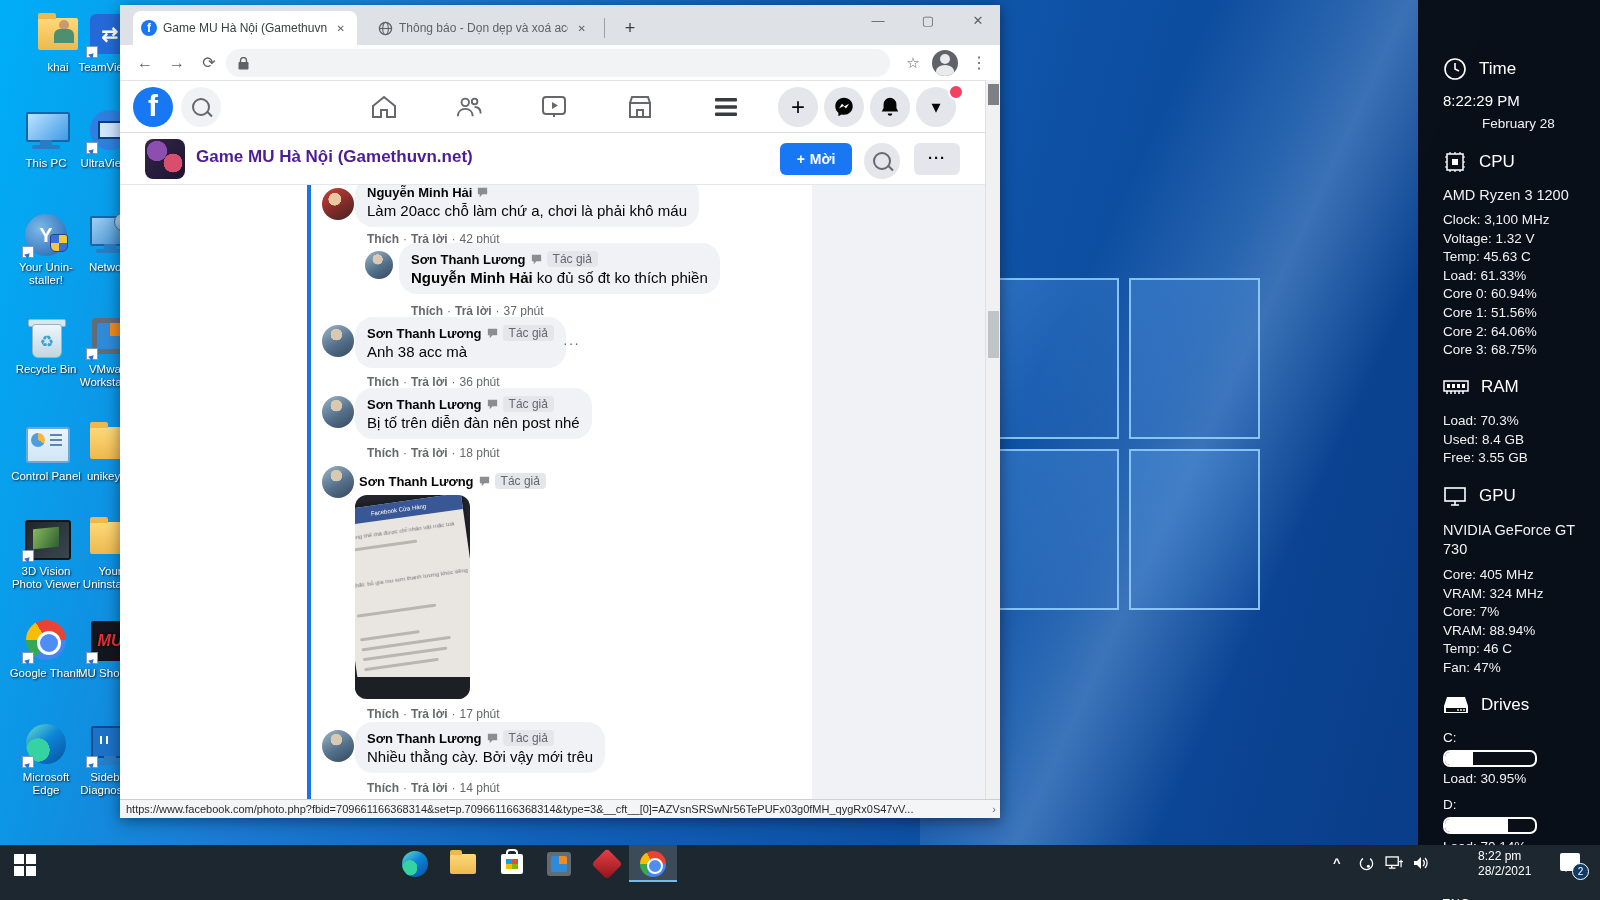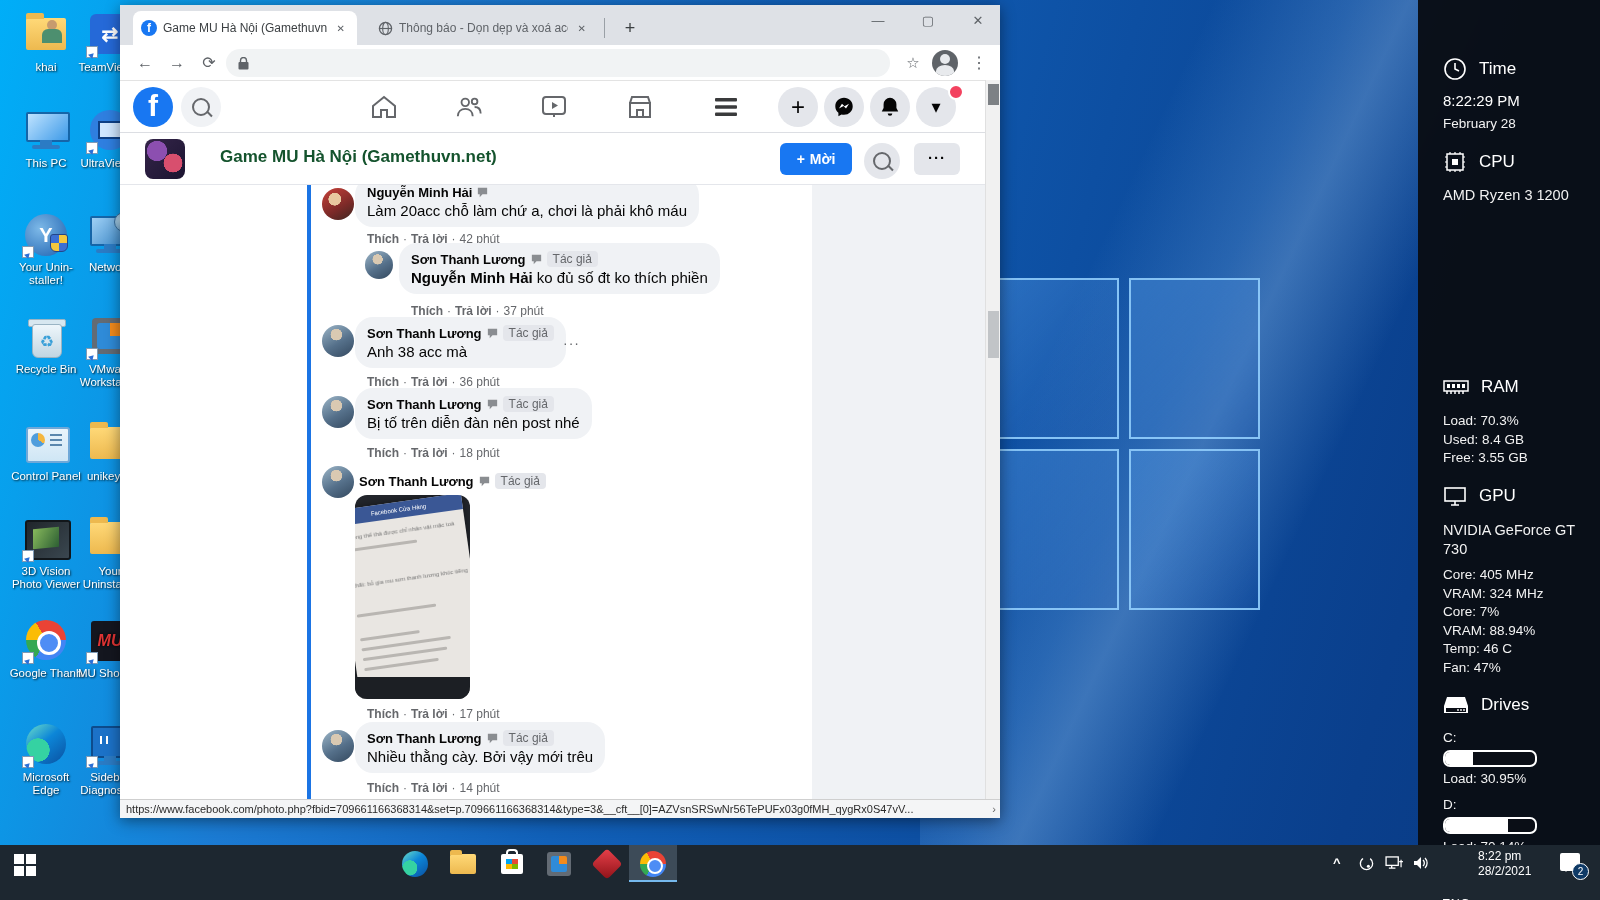--- a/index.html
+++ b/index.html
@@ -81,21 +81,21 @@
   .fblogo{position:absolute;left:13px;top:6px;width:40px;height:40px;border-radius:50%;background:#1877f2;color:#fff;font-size:30px;font-weight:bold;text-align:center;line-height:38px;cursor:pointer;}
   .circbtn{position:absolute;width:40px;height:40px;border-radius:50%;background:#f0f2f5;display:flex;align-items:center;justify-content:center;cursor:pointer;}
   .circbtn.dark{background:#e4e6eb;color:#050505;}
   .mag{width:14px;height:14px;border:2px solid #65676b;border-radius:50%;position:relative;}
   .mag:after{content:"";position:absolute;left:12px;top:13px;width:7px;height:2px;background:#65676b;transform:rotate(45deg);}
   .navico{position:absolute;top:13px;width:28px;height:26px;cursor:pointer;}
   .reddot{position:absolute;width:12px;height:12px;border-radius:50%;background:#f3425f;border:2px solid #fff;}
   .groupbar{position:absolute;left:0;top:128px;width:100%;height:52px;background:#fff;border-bottom:1px solid #e4e6eb;box-sizing:border-box;}
   .gavatar{position:absolute;left:25px;top:6px;width:40px;height:40px;border-radius:8px;
     background:radial-gradient(circle at 30% 30%,#8c4fb0 0 25%,transparent 26%),radial-gradient(circle at 70% 60%,#d84f6e 0 25%,transparent 26%),linear-gradient(135deg,#35254a,#1b1430);cursor:pointer;}
-  .gtitle{position:absolute;left:76px;top:14px;font-size:17px;font-weight:bold;color:#14532d;margin-left:24px;}
+  .gtitle{position:absolute;left:76px;top:14px;font-size:17px;font-weight:bold;color:#4c1d95;}
   .invitebtn{position:absolute;left:660px;top:10px;width:72px;height:32px;background:#1877f2;border-radius:6px;color:#fff;font-size:14px;font-weight:bold;display:flex;align-items:center;justify-content:center;gap:5px;cursor:pointer;}
   .gsearch{position:absolute;left:744px;top:10px;width:36px;height:36px;border-radius:50%;background:#e4e6eb;display:flex;align-items:center;justify-content:center;cursor:pointer;}
   .gdots{position:absolute;left:794px;top:10px;width:46px;height:32px;border-radius:6px;background:#e4e6eb;color:#050505;font-size:15px;font-weight:bold;text-align:center;line-height:30px;letter-spacing:1px;cursor:pointer;}
 
   .content{position:absolute;left:0;top:180px;width:880px;height:614px;background:#f0f2f5;}
   .leftwhite{position:absolute;left:0;top:0;width:187px;height:614px;background:#fff;}
   .blueline{position:absolute;left:187px;top:0;width:4px;height:614px;background:#1b74e4;}
   .card{position:absolute;left:191px;top:0;width:501px;height:614px;background:#fff;overflow:hidden;}
 
   .cavatar{position:absolute;width:32px;height:32px;border-radius:50%;cursor:pointer;}
@@ -168,21 +168,21 @@
 
   <div class="wallpaper"></div>
   <div class="beam"></div>
   <div class="winlogo">
     <div class="pane"></div>
     <div class="pane"></div>
     <div class="pane"></div>
     <div class="pane"></div>
   </div>
 
-  <div class="dicon" style="left:8px;top:12px;">
+  <div class="dicon" style="left:20px;top:12px;">
     <div class="art">
         <div class="folder"></div>
         <div class="person">
           <div class="hd"></div>
           <div class="bd"></div>
         </div>
       </div>
     <div class="lbl">khai</div>
   </div>
   <div class="dicon" style="left:8px;top:108px;">
@@ -299,31 +299,41 @@
 
   <div class="sidebar">
     <div class="shdr" style="top:57px;">
       <svg width="24" height="24" viewBox="0 0 24 24">
           <circle cx="12" cy="12" r="10" fill="none" stroke="#fff" stroke-width="1.6"></circle>
           <path d="M12 6v6l4 2" fill="none" stroke="#fff" stroke-width="1.6"></path>
         </svg>
       <span>Time</span>
     </div>
     <div class="sbig" style="top:92px;">8:22:29 PM</div>
-    <div class="srow" style="top:115px;">February 28</div>
+    <div class="srow" style="top:115px;margin-left:39px;">February 28</div>
 
     <div class="shdr" style="top:150px;">
       <svg width="24" height="24" viewBox="0 0 24 24">
           <rect x="4" y="4" width="16" height="16" fill="none" stroke="#fff" stroke-width="1.5"></rect>
           <rect x="9" y="9" width="6" height="6" fill="#fff"></rect>
           <path d="M7 4V2M12 4V2M17 4V2M7 22v-2M12 22v-2M17 22v-2M4 7H2M4 12H2M4 17H2M22 7h-2M22 12h-2M22 17h-2" stroke="#fff" stroke-width="1.2"></path>
         </svg>
       <span>CPU</span>
     </div>
     <div class="srow" style="top:186px;font-size:14.5px;">AMD Ryzen 3 1200</div>
+    <div class="srow" style="top:211px;">
+      <div>Clock:  3,100 MHz</div>
+        <div>Voltage:  1.32 V</div>
+      <div>Temp:  45.63 C</div>
+        <div>Load:  61.33%</div>
+      <div>Core 0:  60.94%</div>
+        <div>Core 1:  51.56%</div>
+      <div>Core 2:  64.06%</div>
+        <div>Core 3:  68.75%</div>
+    </div>
 
     <div class="shdr" style="top:377px;">
       <svg width="26" height="20" viewBox="0 0 26 20">
           <rect x="1" y="4" width="24" height="10" fill="none" stroke="#fff" stroke-width="1.5"></rect>
           <path d="M4 14v3M8 14v3M12 14v3M16 14v3M20 14v3" stroke="#fff" stroke-width="1.5"></path>
           <rect x="4" y="7" width="3" height="4" fill="#fff"></rect>
           <rect x="9" y="7" width="3" height="4" fill="#fff"></rect>
           <rect x="14" y="7" width="3" height="4" fill="#fff"></rect>
           <rect x="19" y="7" width="3" height="4" fill="#fff"></rect>
         </svg>

